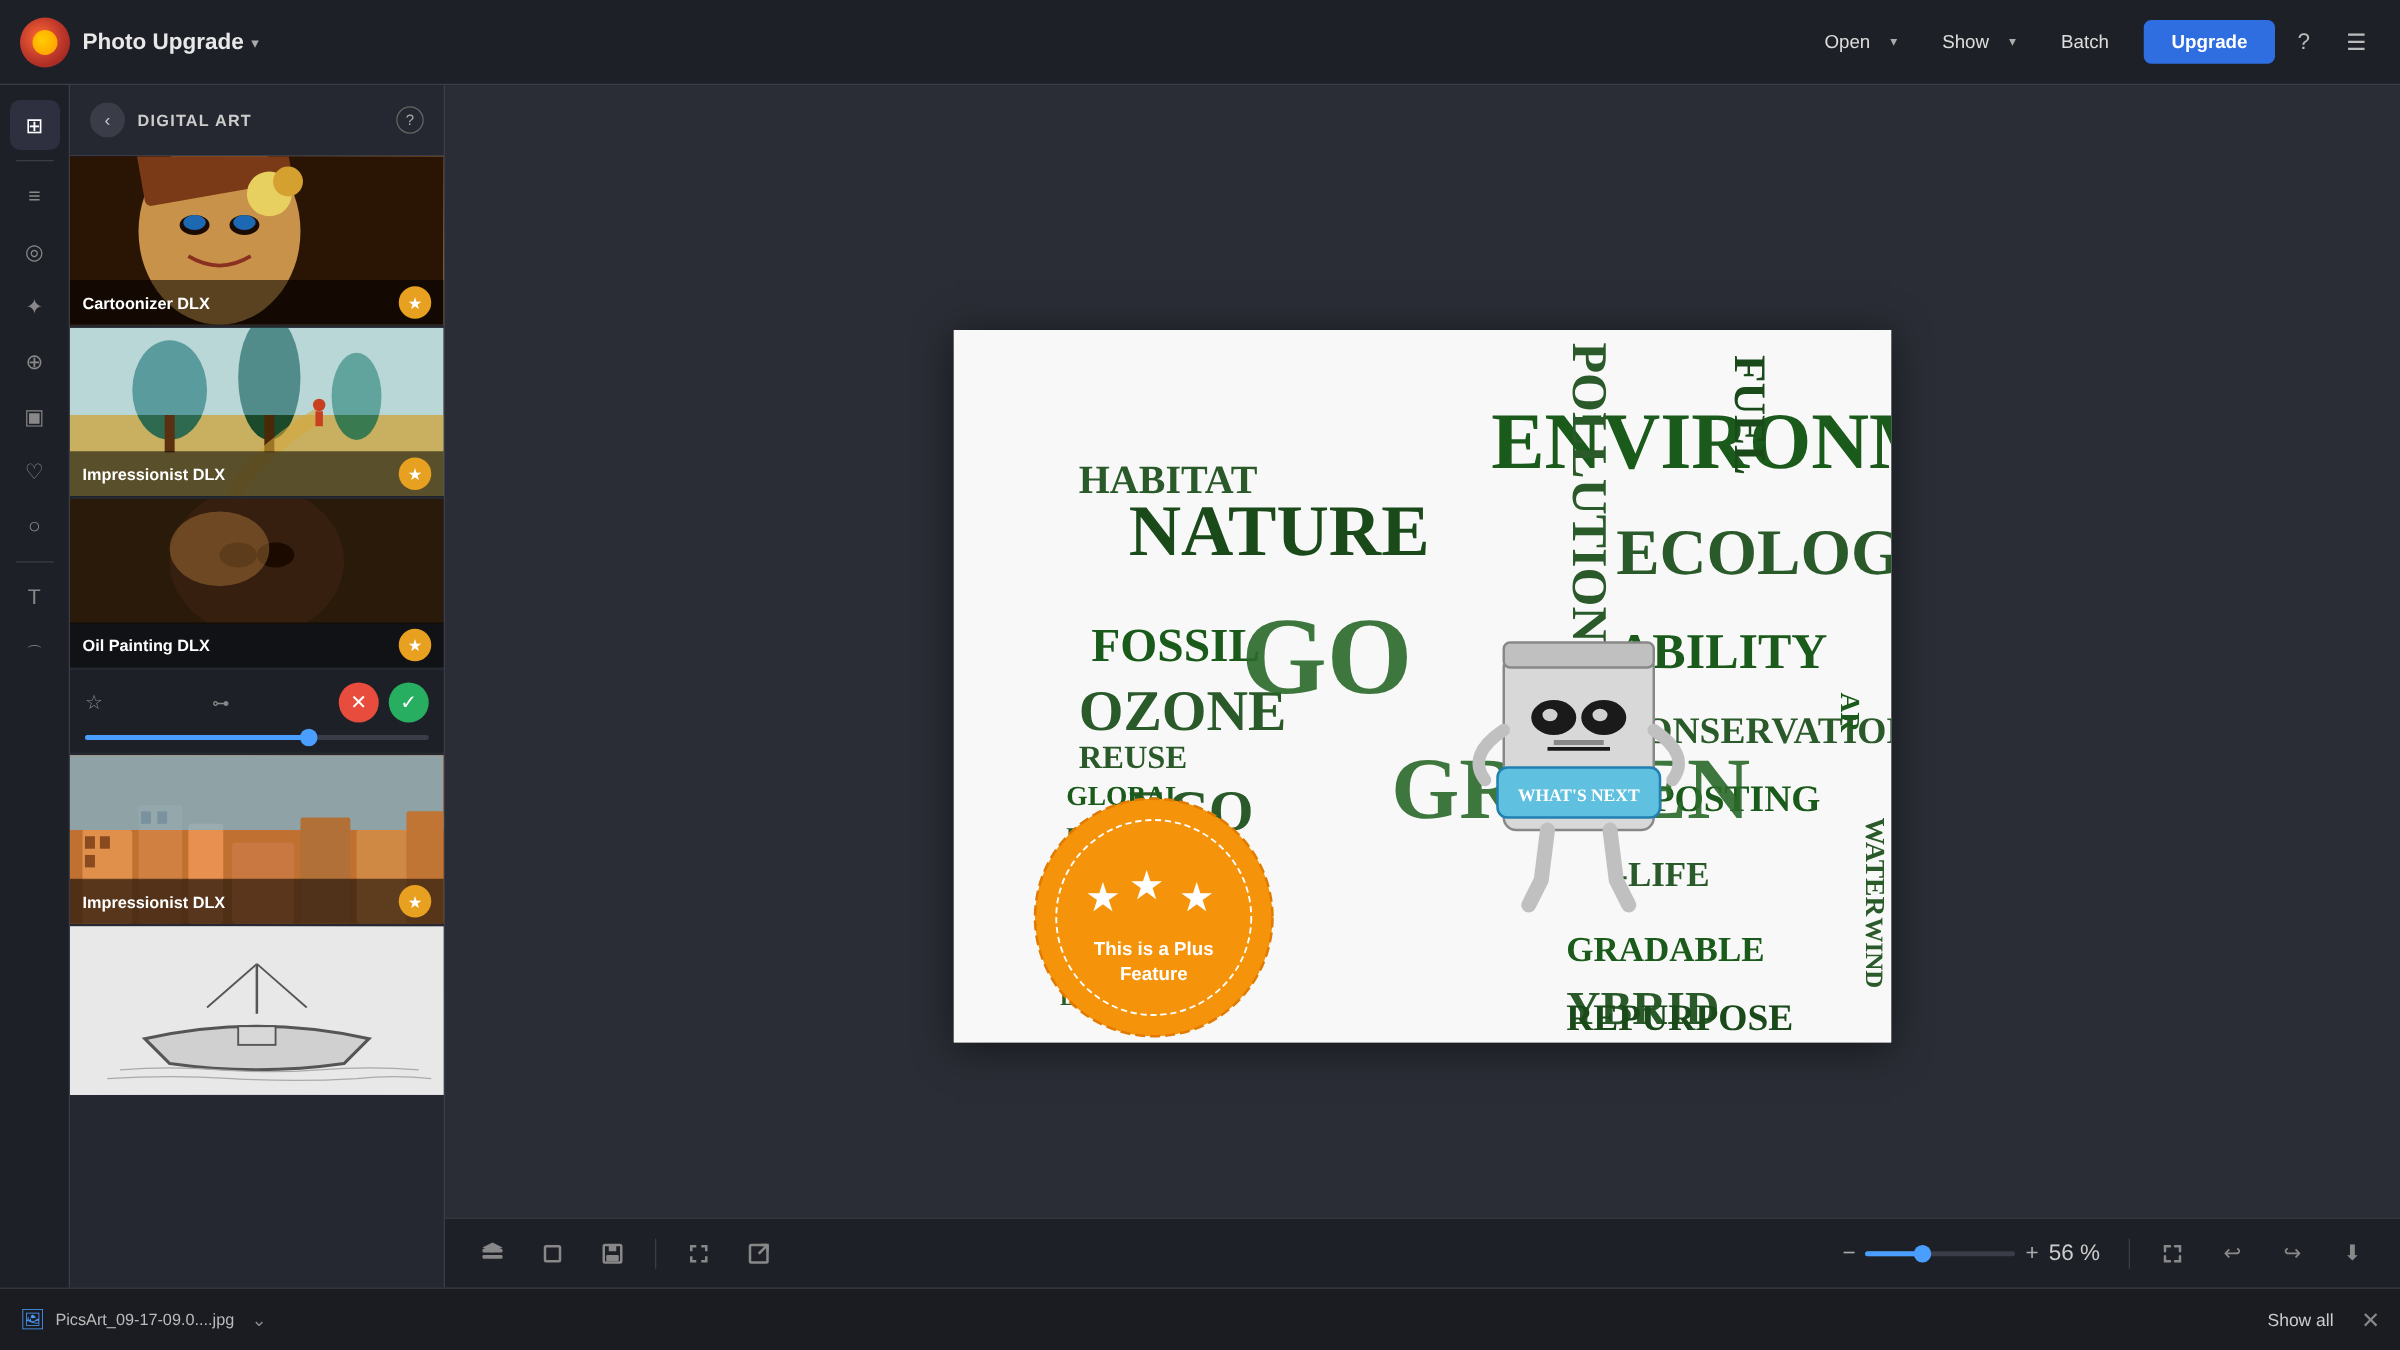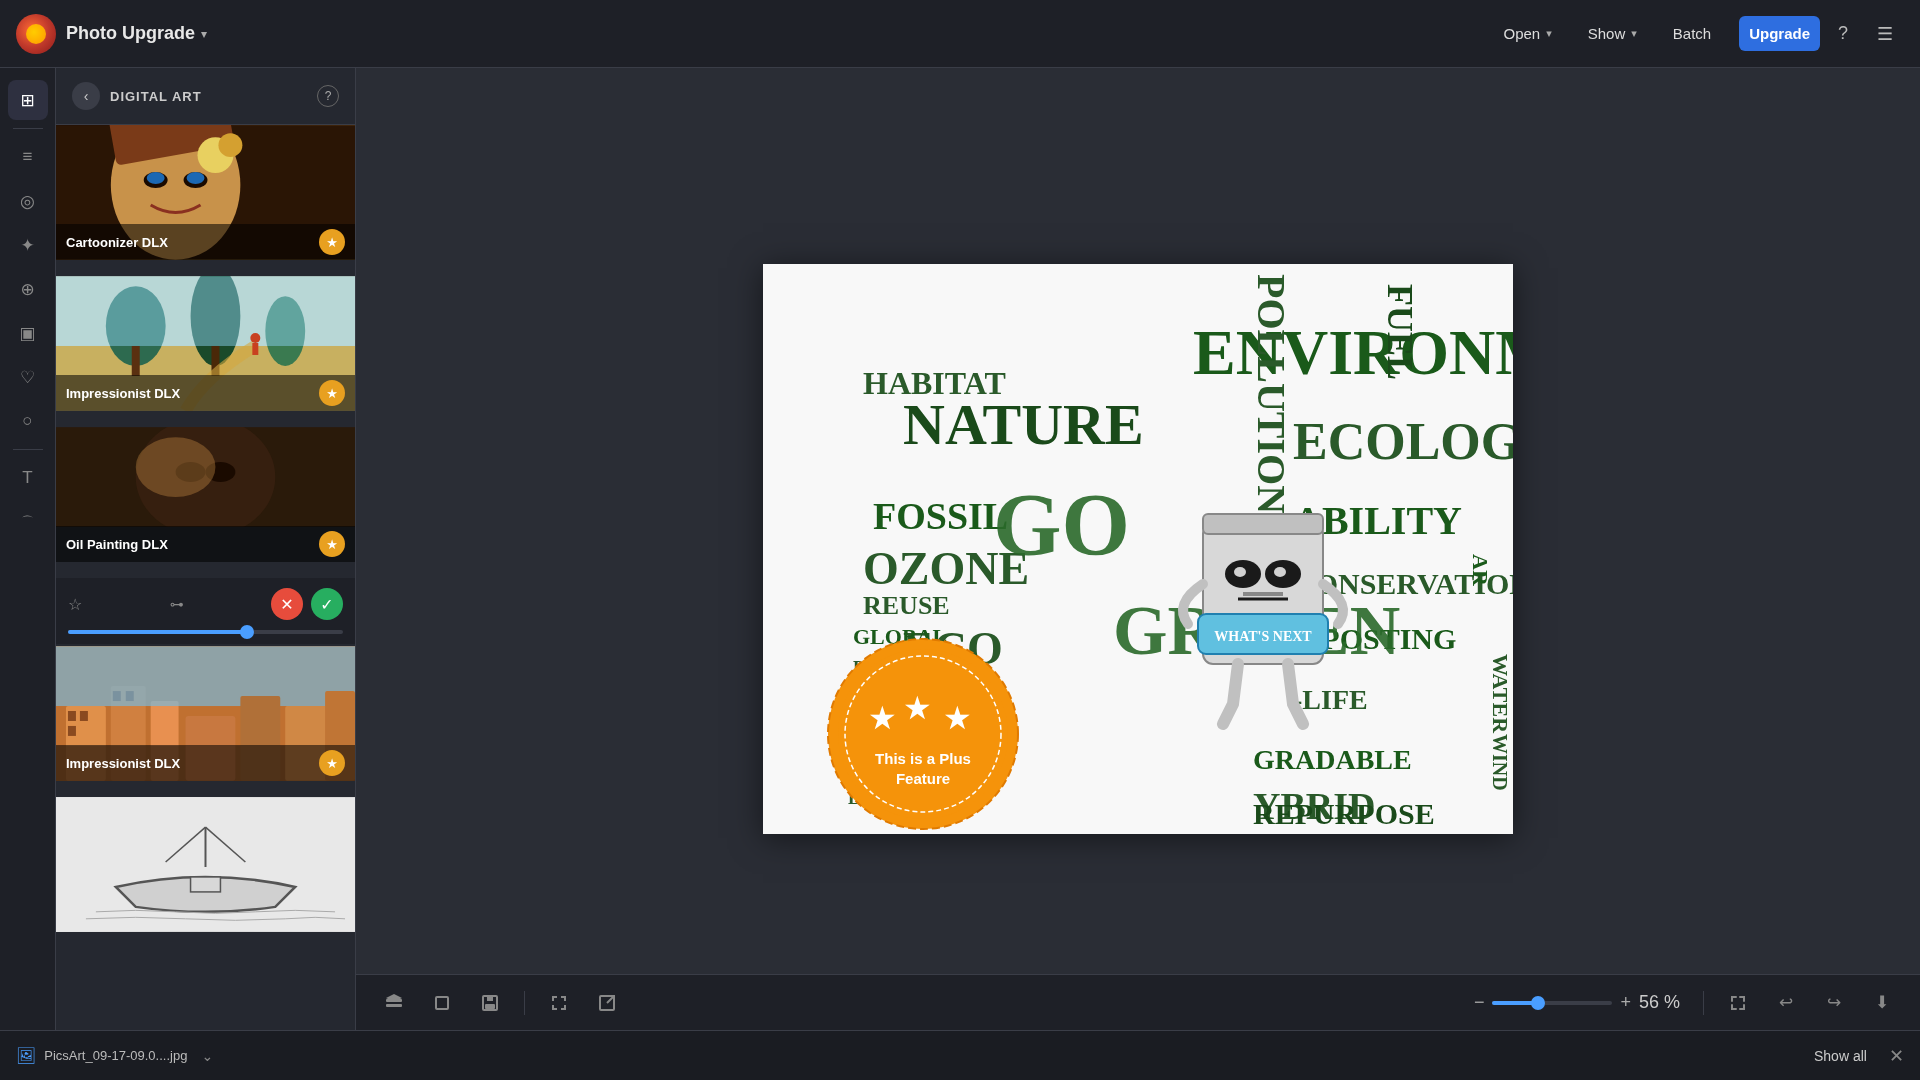--- a/index.html
+++ b/index.html
@@ -24,26 +24,26 @@
       background: radial-gradient(circle at 40% 40%, #ffcc00, #ff9900);
     }
     .app-title {
       font-size: 18px; font-weight: 600; color: #e8e8e8; margin-right: 6px;
     }
     .app-title-chevron { color: #aaa; font-size: 12px; }
     .topbar-spacer { flex: 1; }
     .topbar-btn {
       background: none; border: none; color: #ddd; font-size: 15px;
       padding: 8px 18px; cursor: pointer; border-radius: 6px;
-      display: flex; align-items: center; gap: 6px;
+      display: flex; align-items: center; gap: 16px;
     }
     .topbar-chevron { font-size: 11px; color: #aaa; }
     .upgrade-btn {
       background: #2e6ee0; border: none; color: #fff; font-size: 15px; font-weight: 600;
-      padding: 9px 10px; border-radius: 6px; cursor: pointer; margin-left: 10px;
+      padding: 9px 22px; border-radius: 6px; cursor: pointer; margin-left: 10px;
     }
     .topbar-icon-btn {
       background: none; border: none; color: #bbb; font-size: 18px;
       width: 38px; height: 38px; border-radius: 6px; cursor: pointer;
       display: flex; align-items: center; justify-content: center; margin-left: 4px;
     }
 
     
     #toolpanel {
       position: absolute; top: 68px; left: 0; width: 56px; bottom: 50px;
@@ -83,21 +83,21 @@
       font-size: 13px; font-weight: 700; letter-spacing: 1px; color: #ccc; text-transform: uppercase; flex: 1;
     }
     .sidebar-help-btn {
       width: 22px; height: 22px; border-radius: 50%; border: 1px solid #666;
       background: none; color: #aaa; font-size: 12px; cursor: pointer;
       display: flex; align-items: center; justify-content: center;
     }
 
     
     .effect-card {
-      position: relative; cursor: pointer; margin-bottom: 16px;
+      position: relative; cursor: pointer; margin-bottom: 2px;
     }
     .effect-label-bar {
       position: absolute; bottom: 0; left: 0; right: 0;
       background: rgba(0,0,0,0.55);
       padding: 5px 10px;
       display: flex; align-items: center; justify-content: space-between;
     }
     .effect-label { font-size: 13px; font-weight: 600; color: #fff; }
     .star-badge {
       width: 26px; height: 26px; border-radius: 50%;

